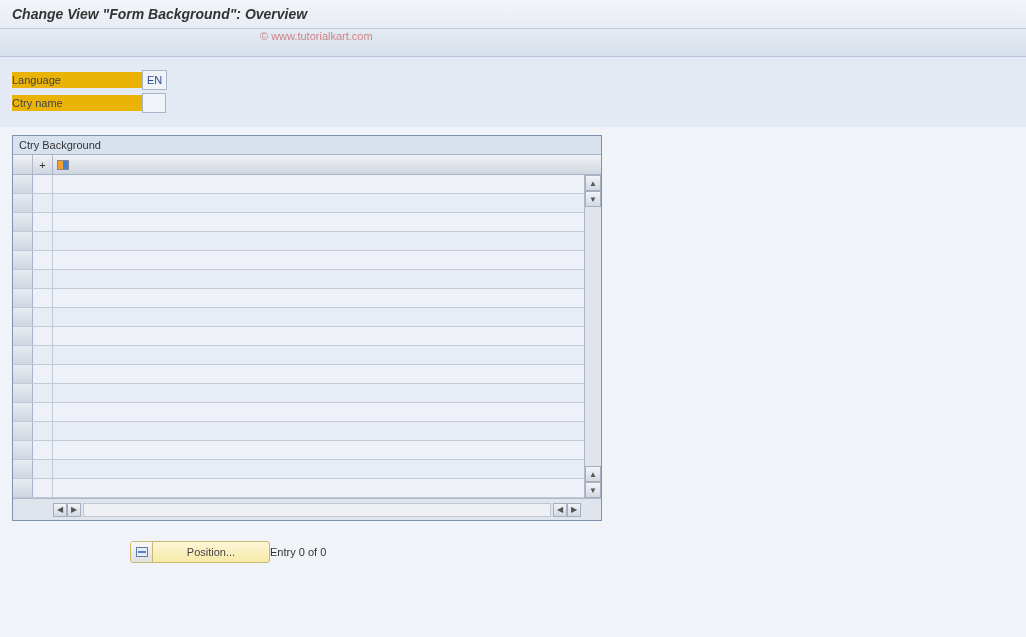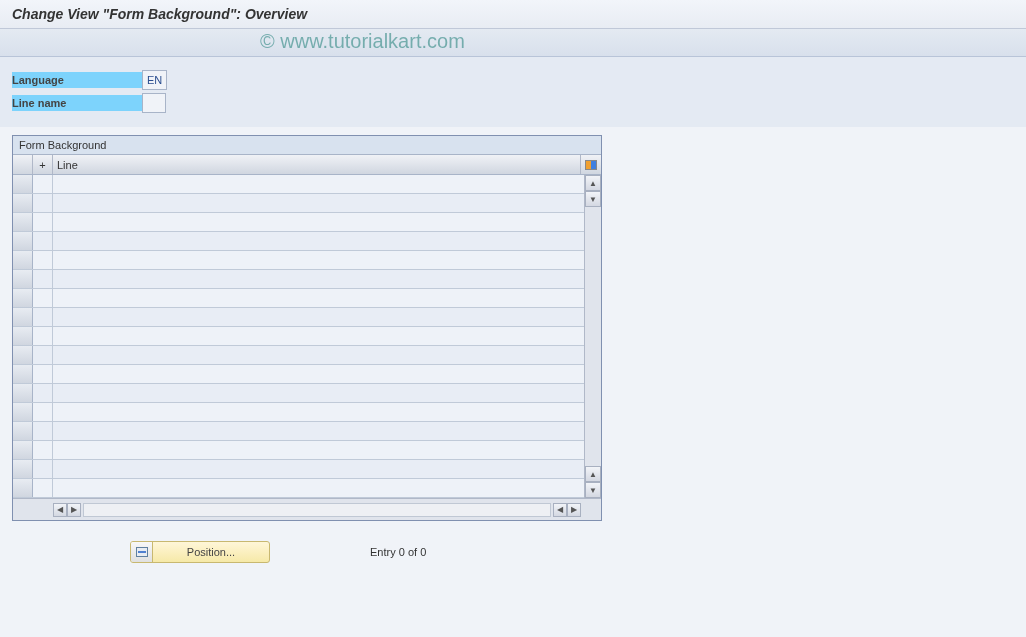--- a/index.html
+++ b/index.html
@@ -23,42 +23,41 @@
     }
     .toolbar {
       background: linear-gradient(#e4eaf2, #d8e0ec);
       height: 28px;
       border-bottom: 1px solid #b8c4d8;
     }
     .watermark {
       position: absolute;
       top: 30px;
       left: 260px;
-      color: #0f766e;
-      font-size: 20px;
+      color: #b91c1c;
+      font-size: 11px;
       opacity: 0.5;
       pointer-events: none;
       z-index: 100;
     }
     .form-area {
       padding: 12px;
       background: #e4eaf3;
     }
     .field-row {
       display: flex;
       align-items: center;
       height: 22px;
       margin-bottom: 1px;
     }
     .field-label {
       width: 130px;
       color: #444;
-      background: #7dd3fc;
+      background: #eab308;
       padding: 2px 0;
-      font-weight: bold;
     }
     .field-value {
       border: 1px solid #a8b4c8;
       background: #f0f3f8;
       height: 18px;
       padding: 9px 4px;
       color: #2a4d8f;
       min-width: 24px;
       display: inline-flex;
       align-items: center;
@@ -156,21 +155,20 @@
       flex: 1;
       height: 14px;
       background: #eef0f4;
       border: 1px solid #c0c8d4;
       margin: 0 2px;
     }
     .bottom-bar {
       display: flex;
       align-items: center;
       padding: 12px 12px 0 130px;
-      gap: 100px;
     }
     .position-btn {
       display: flex;
       align-items: center;
       background: linear-gradient(#fff6d8, #f6e9a8);
       border: 1px solid #c8b870;
       border-radius: 3px;
       height: 22px;
       width: 140px;
       cursor: pointer;
@@ -210,31 +208,30 @@
 <div class="title-bar">Change View "Form Background": Overview</div>
 <div class="toolbar"></div>
 <div class="watermark">© www.tutorialkart.com</div>
 
 <div class="form-area">
   <div class="field-row">
     <div class="field-label">Language</div>
     <div class="field-value">EN</div>
   </div>
   <div class="field-row">
-    <div class="field-label">Line name</div>
+    <div class="field-label">Ctry name</div>
     <div class="field-value wider"></div>
   </div>
 </div>
 
 <div class="table-container">
-  <div class="table-title">Form Background</div>
+  <div class="table-title">Ctry Background</div>
   <div class="table-header">
     <div class="th-cell th-select"></div>
     <div class="th-cell th-plus">+</div>
-    <div class="th-cell th-line">Line</div>
     <div class="th-cell th-config">
       <span class="config-icon"></span>
     </div>
   </div>
   <div class="table-body">
     <div class="rows-area" id="rows-area">
         <div class="table-row">
           <div class="row-selector"></div>
           <div class="row-plus"></div>
           <div class="row-line"></div>

